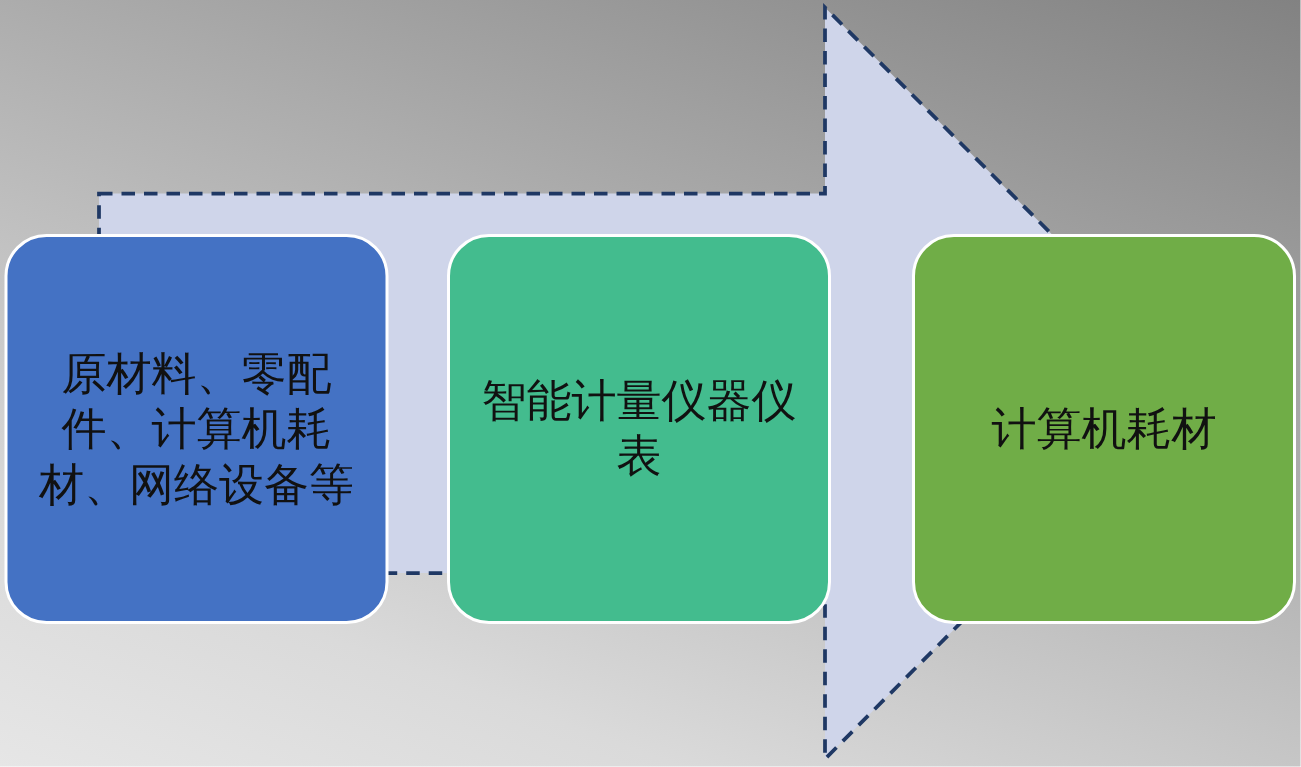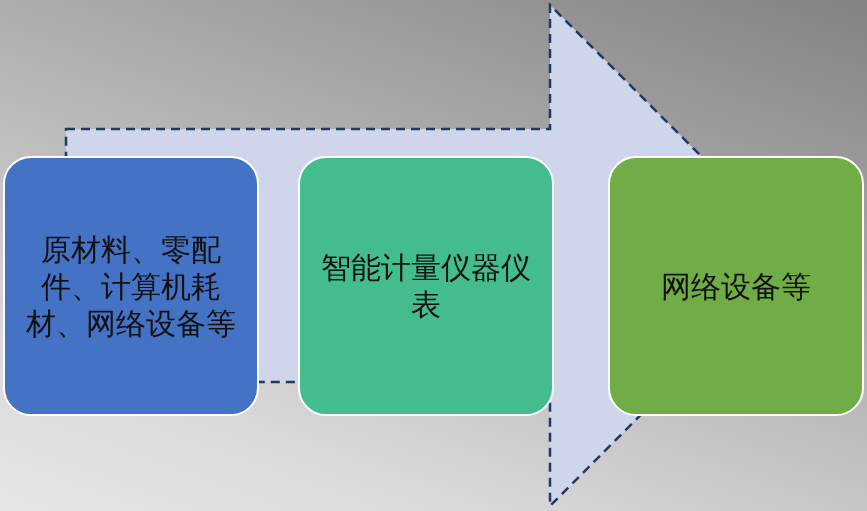--- a/index.html
+++ b/index.html
@@ -29,15 +29,15 @@
 
   <div class="box" style="left:3px; background:#4472c4;">
     <span>原材料、零配件、计算机耗材、网络设备等</span>
   </div>
 
   <div class="box" style="left:298px; background:#43bc8e;">
     <span>智能计量仪器仪表</span>
   </div>
 
   <div class="box" style="left:608px; background:#70ad47;">
-    <span>网络设备等</span>
+    <span>计算机耗材</span>
   </div>
 </div>
 
 </body></html>

